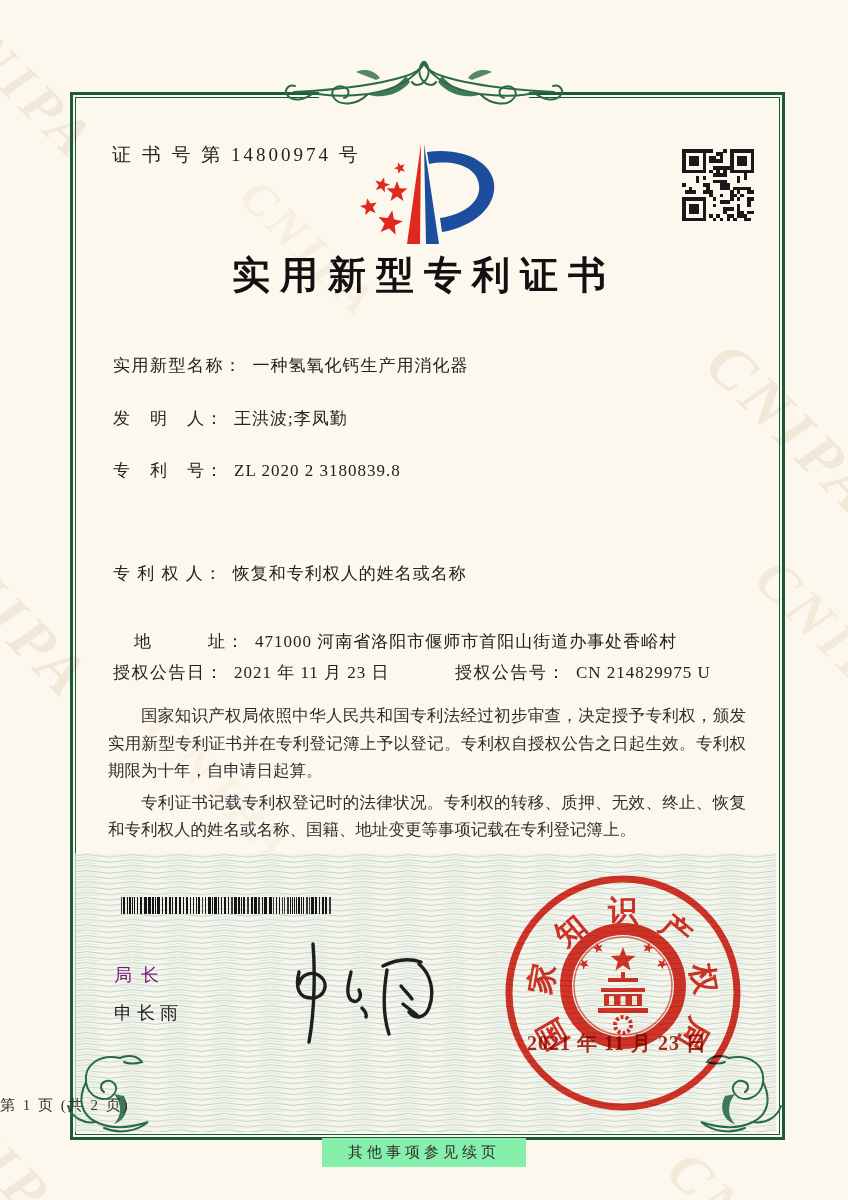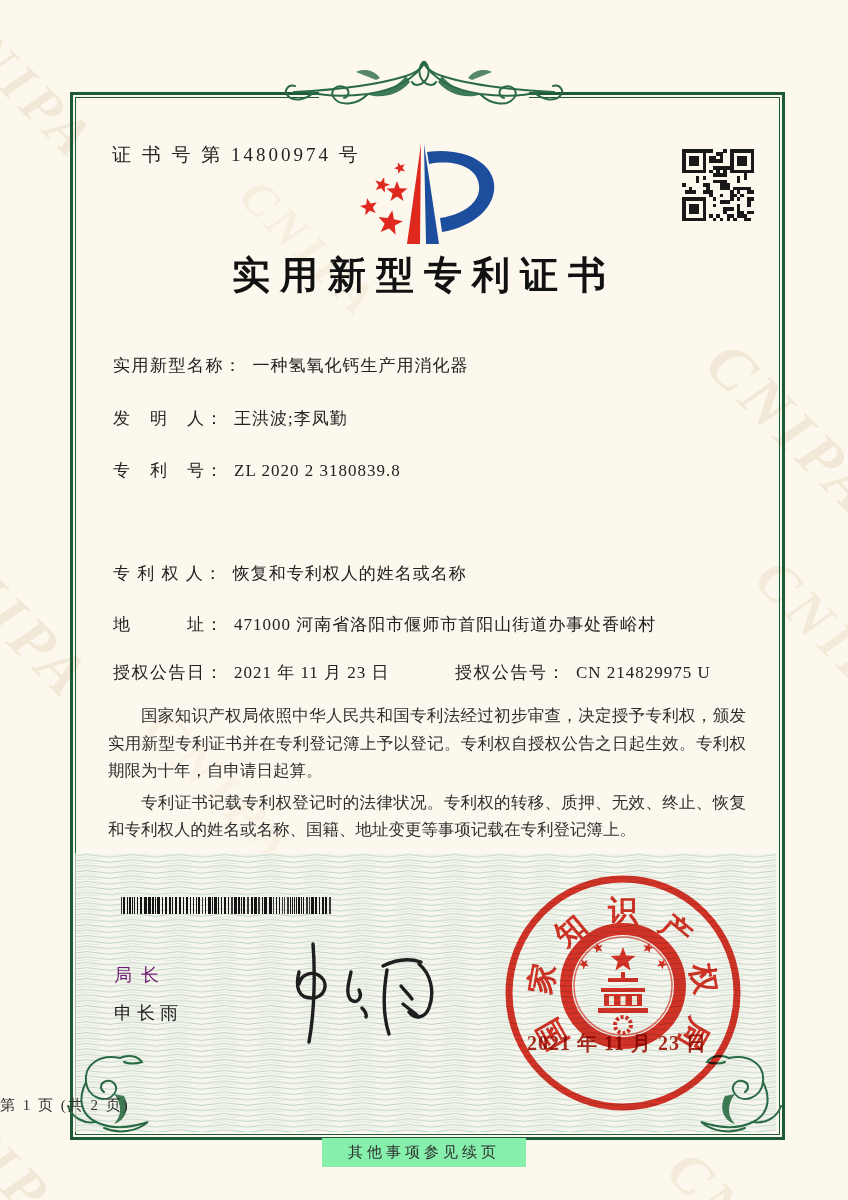--- a/index.html
+++ b/index.html
@@ -25,21 +25,21 @@
   .frame-inner{position:absolute;left:2px;top:2px;right:2px;bottom:2px;border:1px solid #1d5b37;}
 
   .cert-number{left:112px;top:142px;font-size:19px;letter-spacing:3px;color:#222;}
   .title{left:0;top:250px;width:848px;text-align:center;font-size:38px;font-weight:900;
          letter-spacing:10px;color:#111;}
 
   .row{left:113px;width:640px;font-size:17px;color:#222;}
   .row .lbl{letter-spacing:1.5px;}
   .row .val{padding-left:10px;letter-spacing:1px;}
   .r1{top:354px;} .r2{top:407px;} .r3{top:459px;} .r4{top:511px;}
-  .r5{top:562px;} .r6{top:613px;} .r7{top:661px;}
+  .r5{top:562px;} .r6{top:630px;margin-left:21px;} .r7{top:661px;}
   .pair2{position:absolute;left:342px;top:0;}
 
   .paras{left:104px;top:698px;width:646px;font-size:16.5px;line-height:27.6px;
          text-align:justify;color:#2e2e2e;}
   .paras p{margin:4px;text-indent:2em;}
 
   .director-title{left:114px;top:963px;font-size:18px;letter-spacing:9px;color:#701a75;}
   .director-name{left:114px;top:1001px;font-size:18px;letter-spacing:5px;color:#1d1d1d;}
 
   .seal-svg{left:498px;top:868px;mix-blend-mode:multiply;opacity:.95;}

